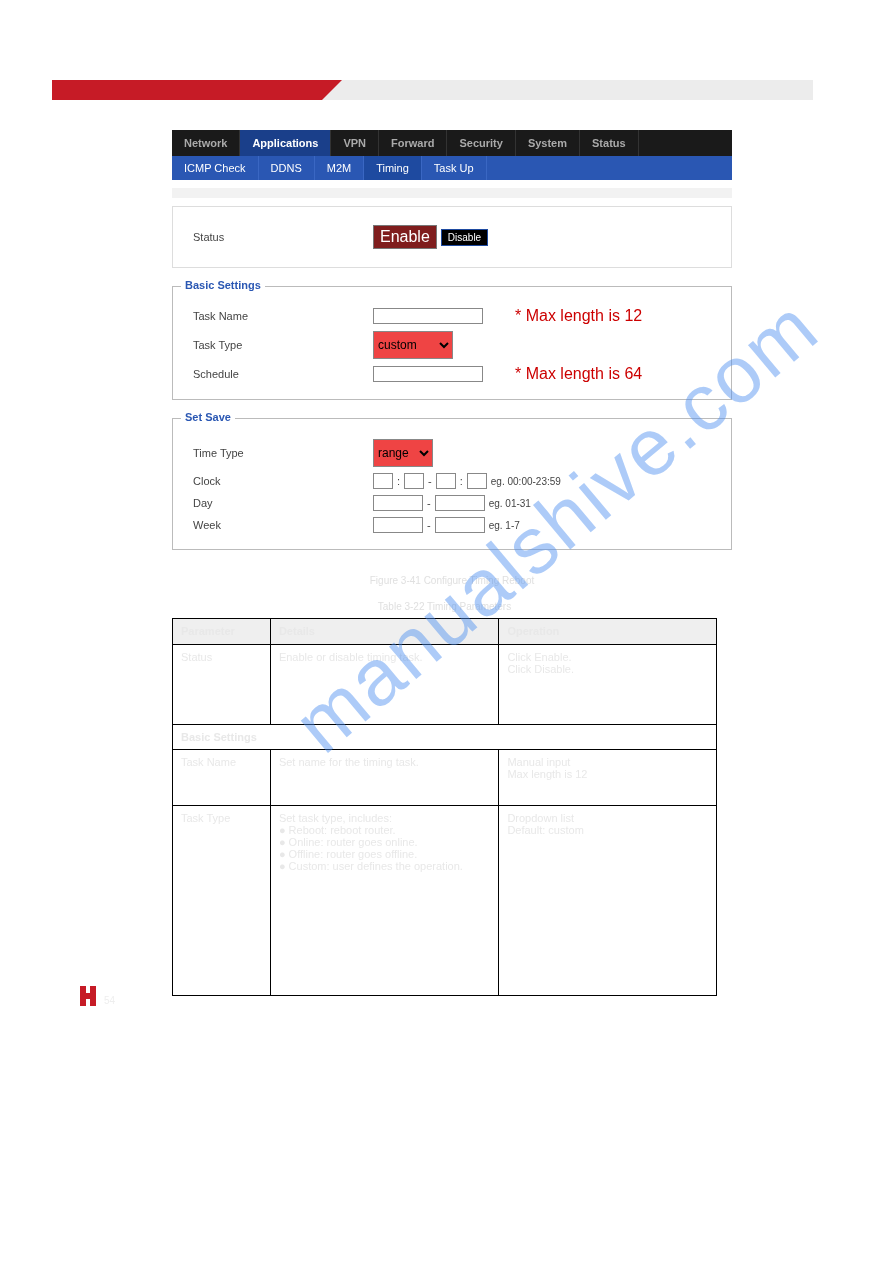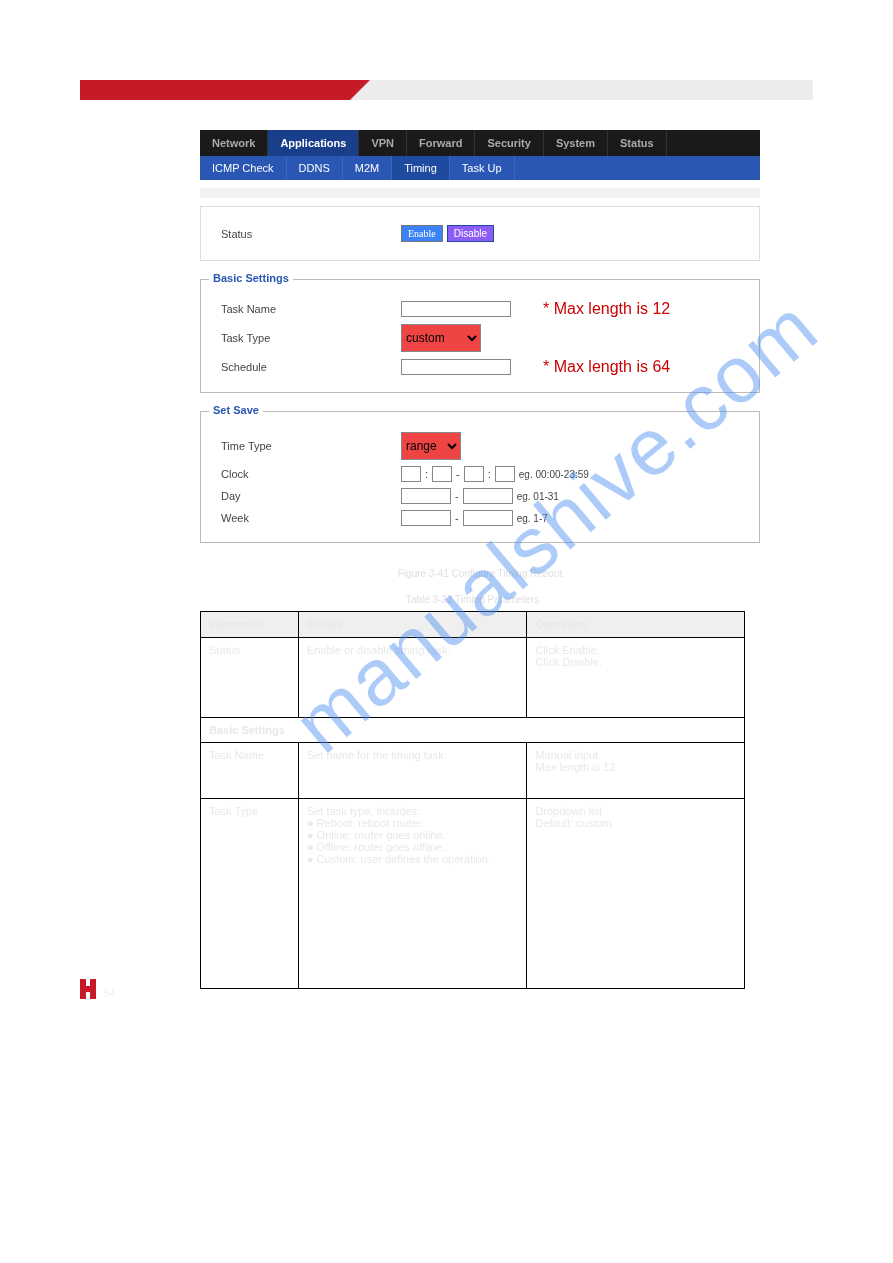--- a/index.html
+++ b/index.html
@@ -4,21 +4,21 @@
 <style>
   * { box-sizing: border-box; margin: 0; padding: 0; }
   body {
     font-family: Arial, sans-serif;
     font-size: 12px;
     background: #fff;
     width: 893px;
     position: relative;
   }
   .page {
-    padding: 80px 80px 40px 80px;
+    padding: 80px 80px 40px 52px;
     position: relative;
   }
   .header-bar {
     height: 20px;
     background: #ececec;
     position: relative;
     margin-bottom: 30px;
   }
   .header-red {
     position: absolute;
@@ -111,30 +111,29 @@
   }
   .panel-row .lbl {
     width: 180px;
   }
   .panel-row .ctrl {
     display: flex;
     align-items: center;
     gap: 4px;
   }
   .btn-gray {
-    background: #3b82f6;
+    background: #7f1d1d;
     color: #fff;
     border: 1px solid #777;
-    font-size: 10px;
+    font-size: 16px;
     padding: 2px 6px;
     cursor: pointer;
-    font-family: Liberation Serif, serif;
   }
   .btn-blue {
-    background: #8b5cf6;
+    background: #000000;
     color: #fff;
     border: 1px solid #1e4aa0;
     font-size: 10px;
     padding: 2px 6px;
     cursor: pointer;
   }
   .fieldset-title {
     color: #2a57b3;
     font-weight: bold;
     font-size: 11px;

